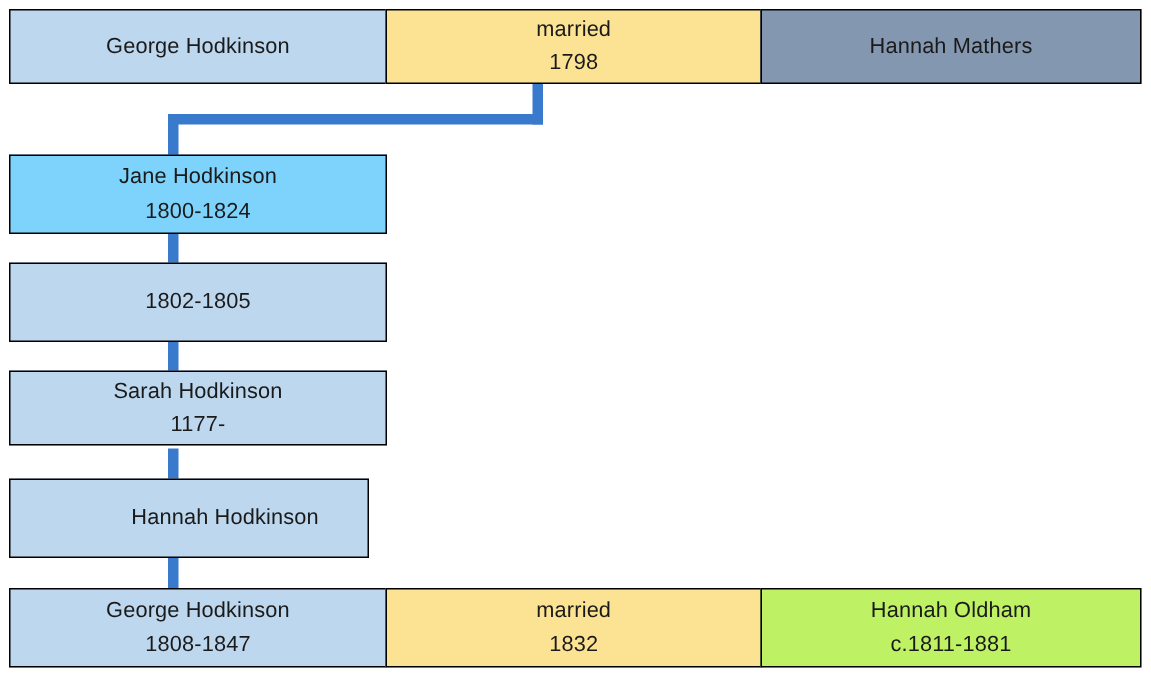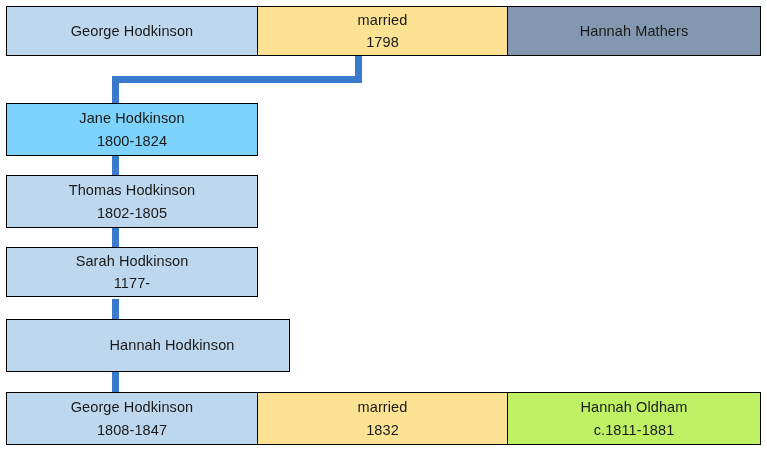--- a/index.html
+++ b/index.html
@@ -63,28 +63,27 @@
       <span class="line2">1798</span>
     </div>
     <div class="node" style="left: 507px; top: 6px; width: 254px; height: 50px; background: rgb(132, 151, 176); border-color: rgb(0, 0, 0);">
       <span class="line1">Hannah Mathers</span>
     </div>
     <div class="node" style="left: 6px; top: 103px; width: 252px; height: 53px; background: #7dd3fc; border-color: rgb(0, 0, 0);">
       <span class="line1">Jane Hodkinson</span>
       <span class="line2">1800-1824</span>
     </div>
     <div class="node" style="left: 6px; top: 175px; width: 252px; height: 53px; background: rgb(189, 215, 238); border-color: rgb(0, 0, 0);">
-      <span class="line1">Thomas Hodkinson</span>
       <span class="line2">1802-1805</span>
     </div>
     <div class="node" style="left: 6px; top: 247px; width: 252px; height: 50px; background: rgb(189, 215, 238); border-color: rgb(0, 0, 0);">
       <span class="line1">Sarah Hodkinson</span>
       <span class="line2">1177-</span>
     </div>
-    <div class="node" style="left: 6px; top: 319px; width: 284px; height: 53px; background: rgb(189, 215, 238); border-color: rgb(0, 0, 0); padding-left: 48px;">
+    <div class="node" style="left: 6px; top: 319px; width: 240px; height: 53px; background: rgb(189, 215, 238); border-color: rgb(0, 0, 0); padding-left: 48px;">
       <span class="line1">Hannah Hodkinson</span>
     </div>
     <div class="node" style="left: 6px; top: 392px; width: 252px; height: 53px; background: rgb(189, 215, 238); border-color: rgb(0, 0, 0);">
       <span class="line1">George Hodkinson</span>
       <span class="line2">1808-1847</span>
     </div>
     <div class="node" style="left: 257px; top: 392px; width: 251px; height: 53px; background: rgb(252, 227, 148); border-color: rgb(0, 0, 0);">
       <span class="line1">married</span>
       <span class="line2">1832</span>
     </div>

